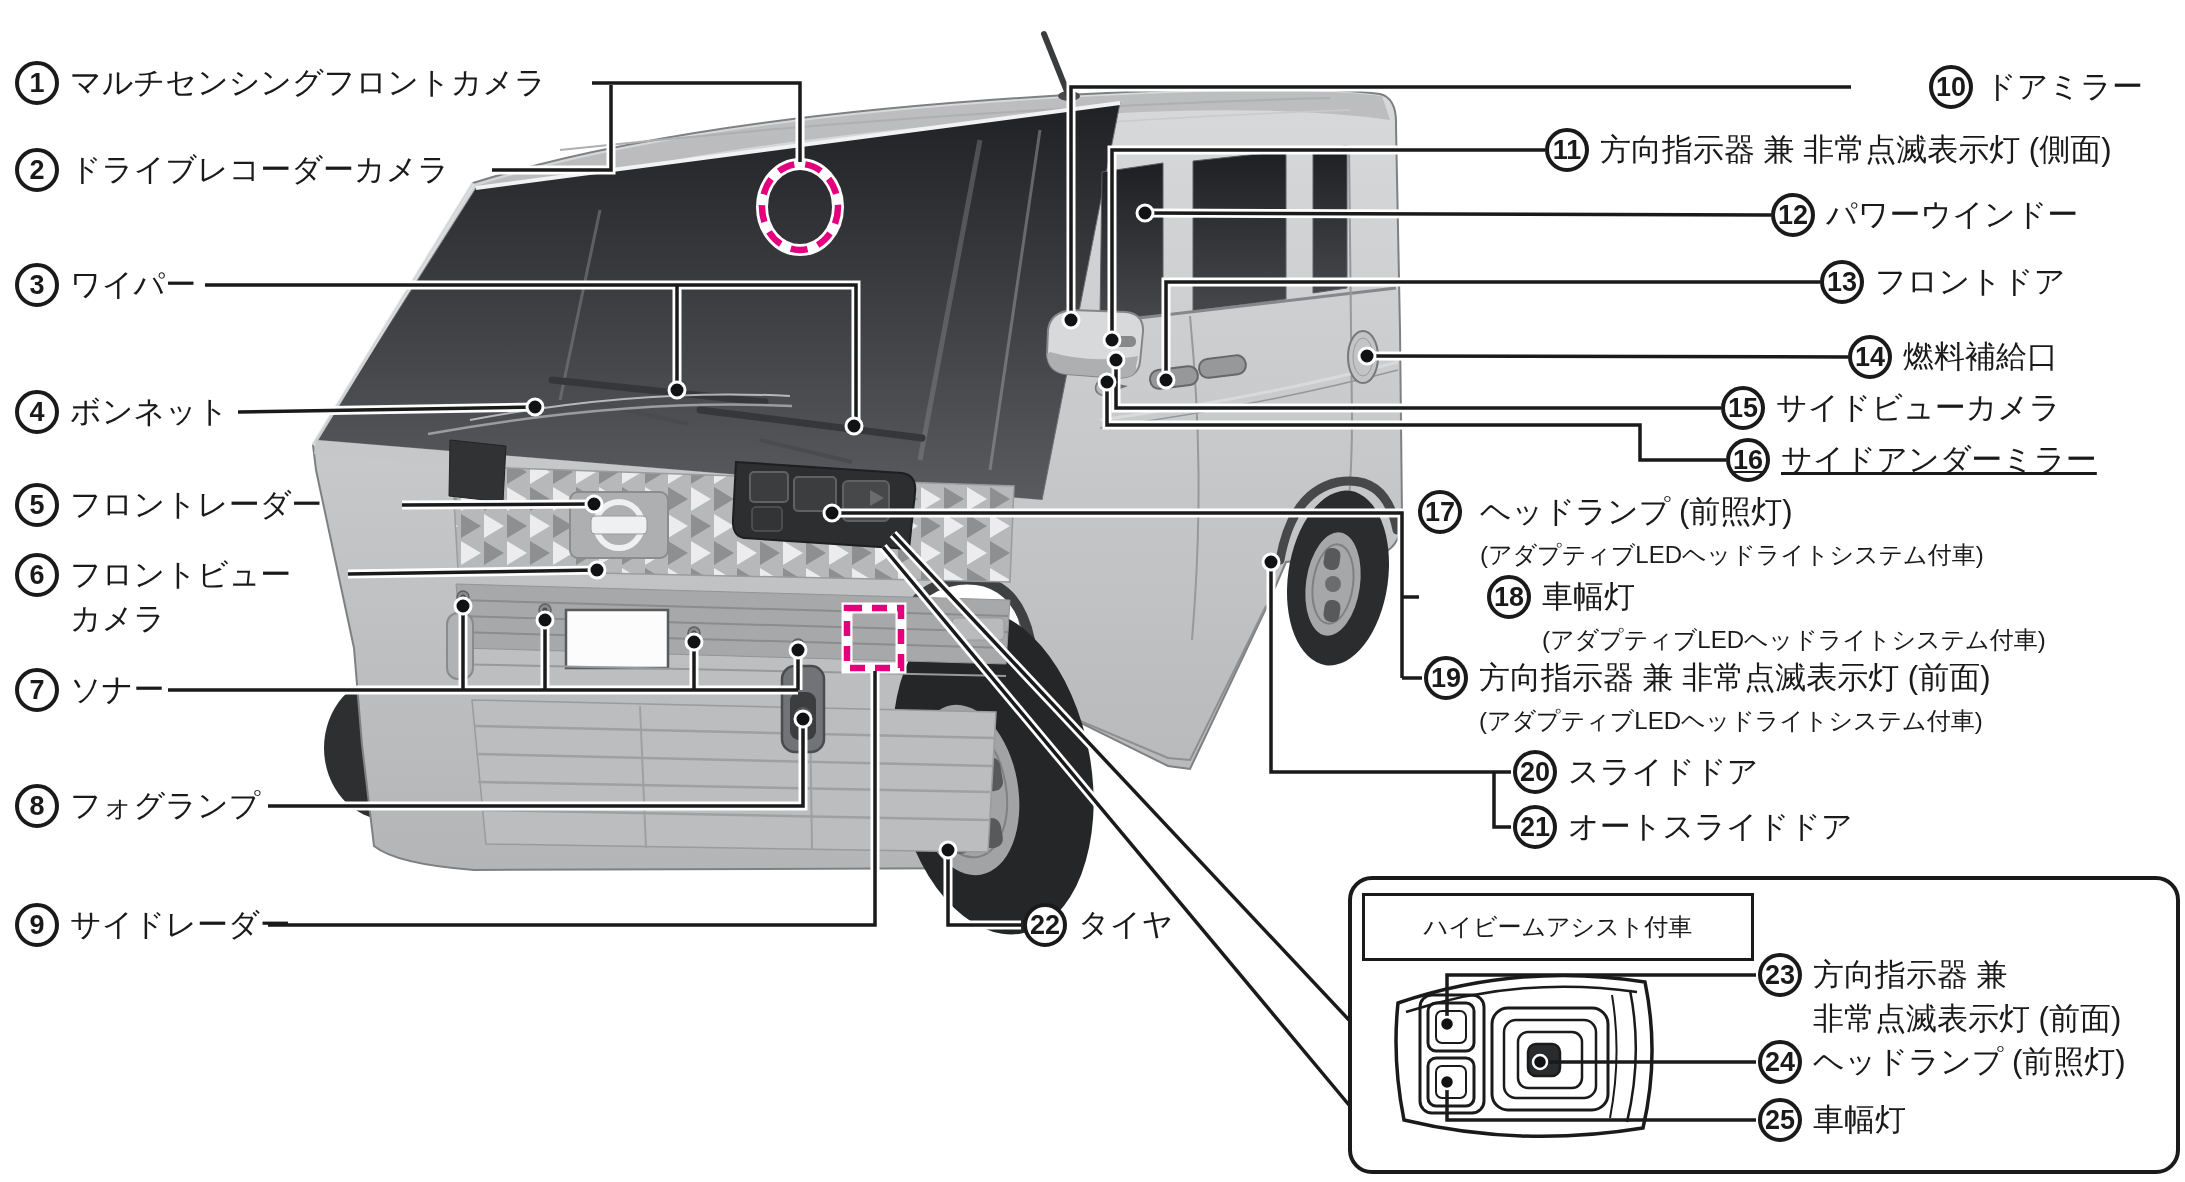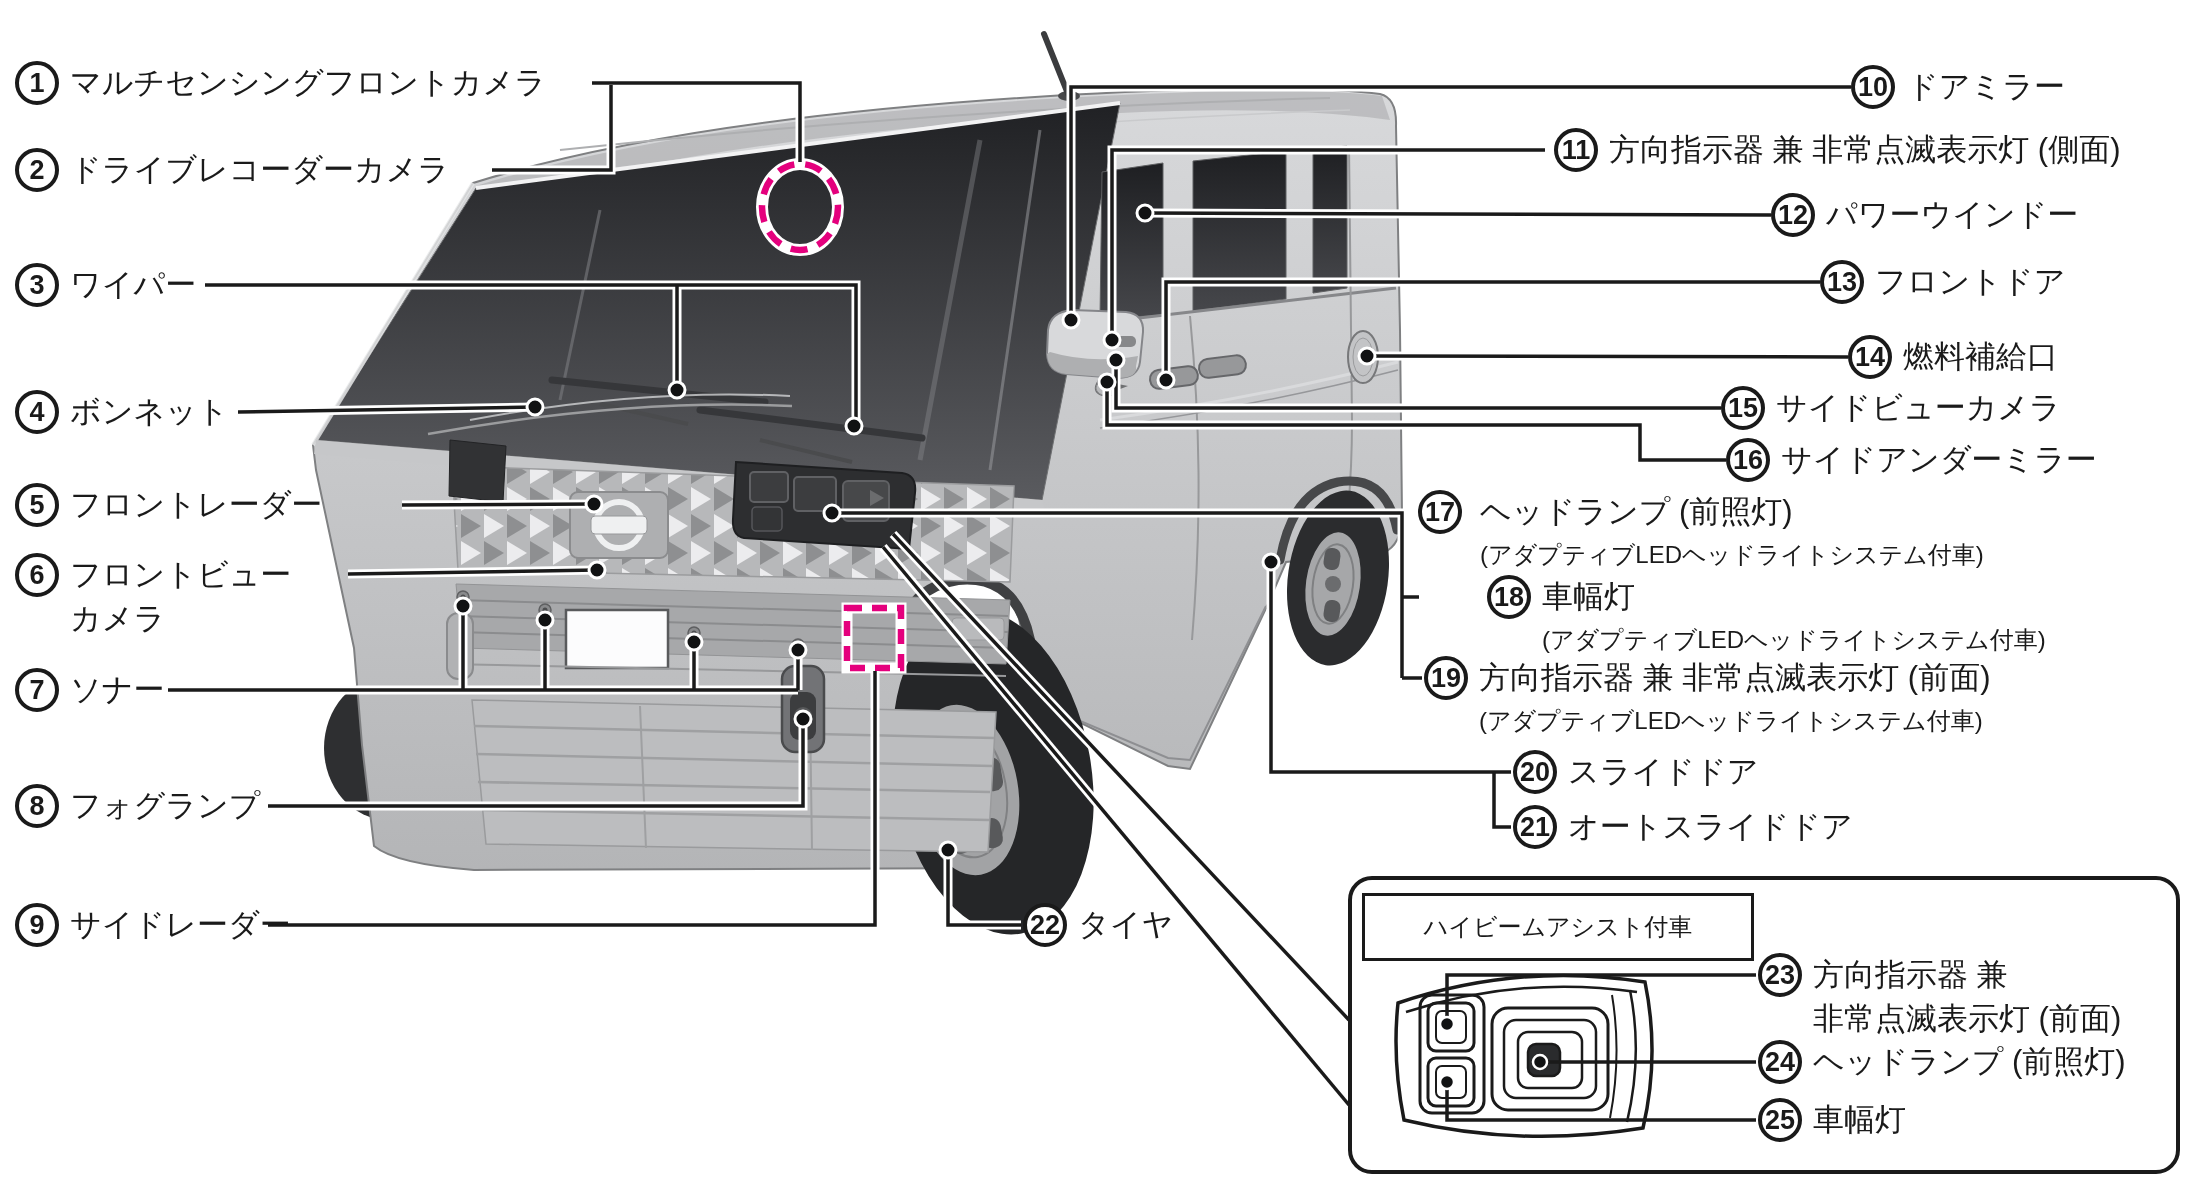--- a/index.html
+++ b/index.html
@@ -323,45 +323,45 @@
 </div>
 <div class="callout" style="left:15px;top:784px;">
   <span class="cnum">8</span>
   <span class="ctext">フォグランプ</span>
 </div>
 <div class="callout" style="left:15px;top:903px;">
   <span class="cnum">9</span>
   <span class="ctext">サイドレーダー</span>
 </div>
 
-<div class="callout" style="left:1851px;top:65px;gap:12px;">
+<div class="callout" style="left:1929px;top:65px;gap:12px;">
   <span class="cnum">10</span>
   <span class="ctext">ドアミラー</span>
 </div>
-<div class="callout" style="left:1545px;top:128px;margin-left:9px;">
+<div class="callout" style="left:1545px;top:128px;">
   <span class="cnum">11</span>
   <span class="ctext">方向指示器 兼 非常点滅表示灯 (側面)</span>
 </div>
 <div class="callout" style="left:1771px;top:193px;">
   <span class="cnum">12</span>
   <span class="ctext">パワーウインドー</span>
 </div>
 <div class="callout" style="left:1820px;top:260px;">
   <span class="cnum">13</span>
   <span class="ctext">フロントドア</span>
 </div>
 <div class="callout" style="left:1848px;top:335px;">
   <span class="cnum">14</span>
   <span class="ctext">燃料補給口</span>
 </div>
 <div class="callout" style="left:1721px;top:386px;">
   <span class="cnum">15</span>
   <span class="ctext">サイドビューカメラ</span>
 </div>
-<div class="callout" style="left:1726px;top:438px;">
+<div class="callout" style="left:1726px;top:438px;text-decoration:underline;">
   <span class="cnum">16</span>
   <span class="ctext">サイドアンダーミラー</span>
 </div>
 <div class="callout" style="left:1418px;top:490px;gap:18px;">
   <span class="cnum">17</span>
   <span class="ctcol">
         <span class="ctext">ヘッドランプ (前照灯)</span>
   <span class="cnote">(アダプティブLEDヘッドライトシステム付車)</span>
       </span>
 </div>

